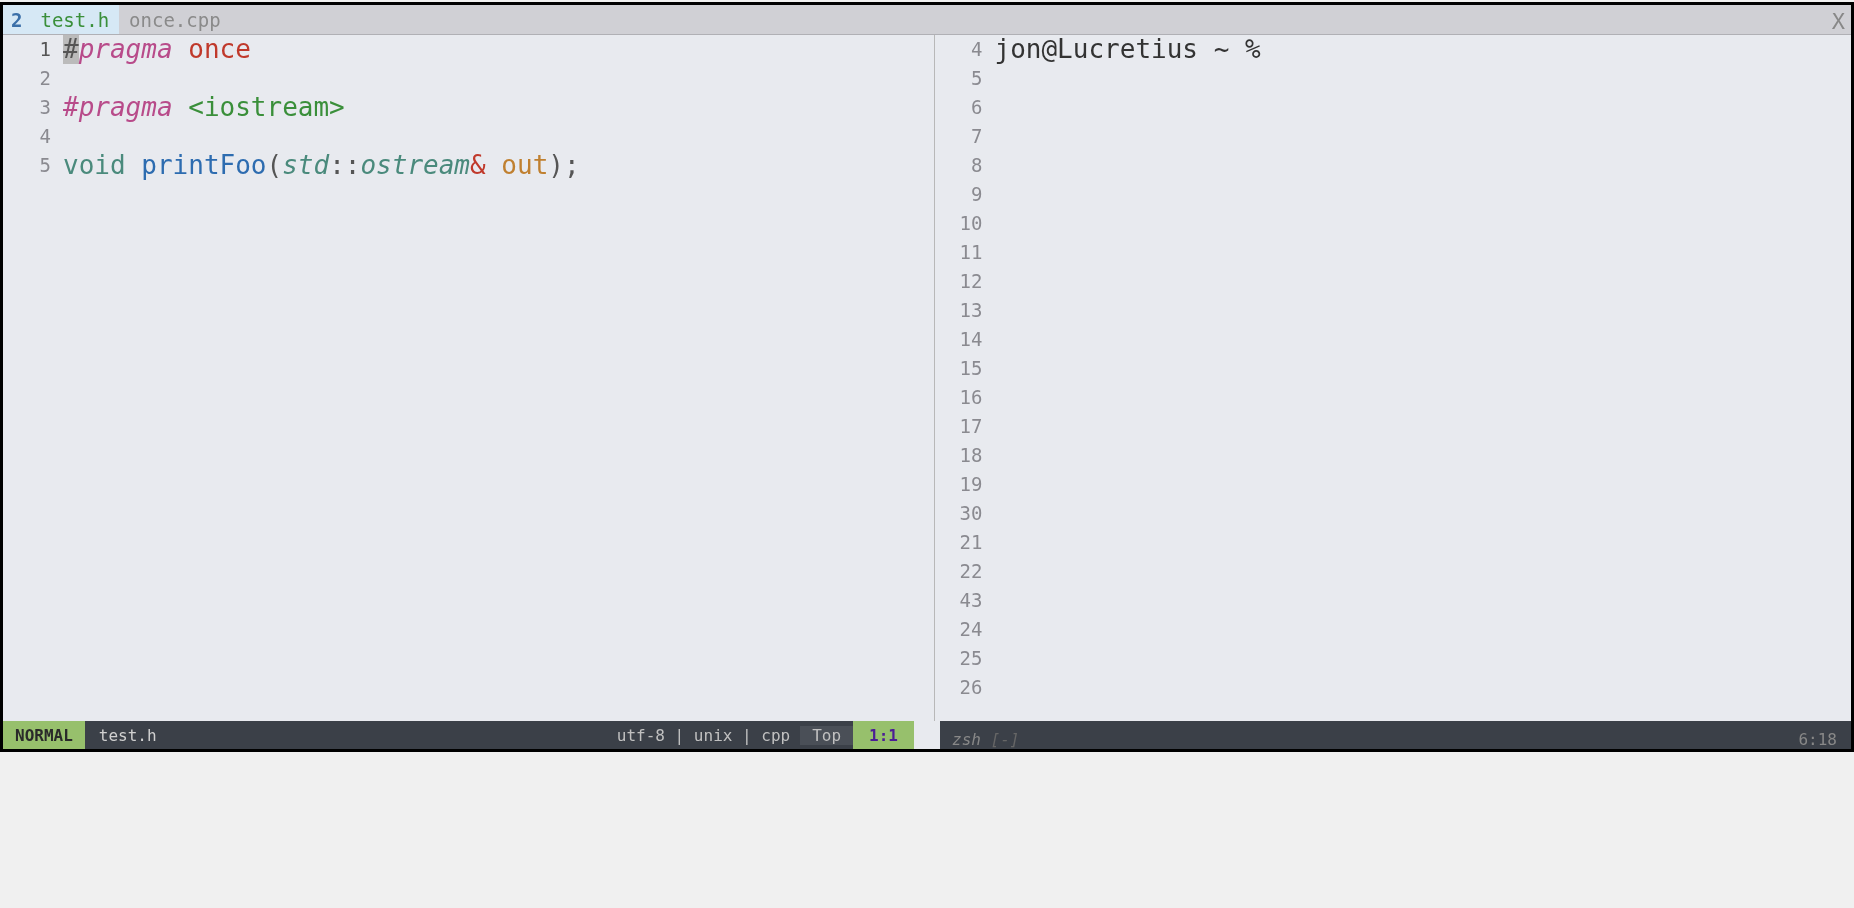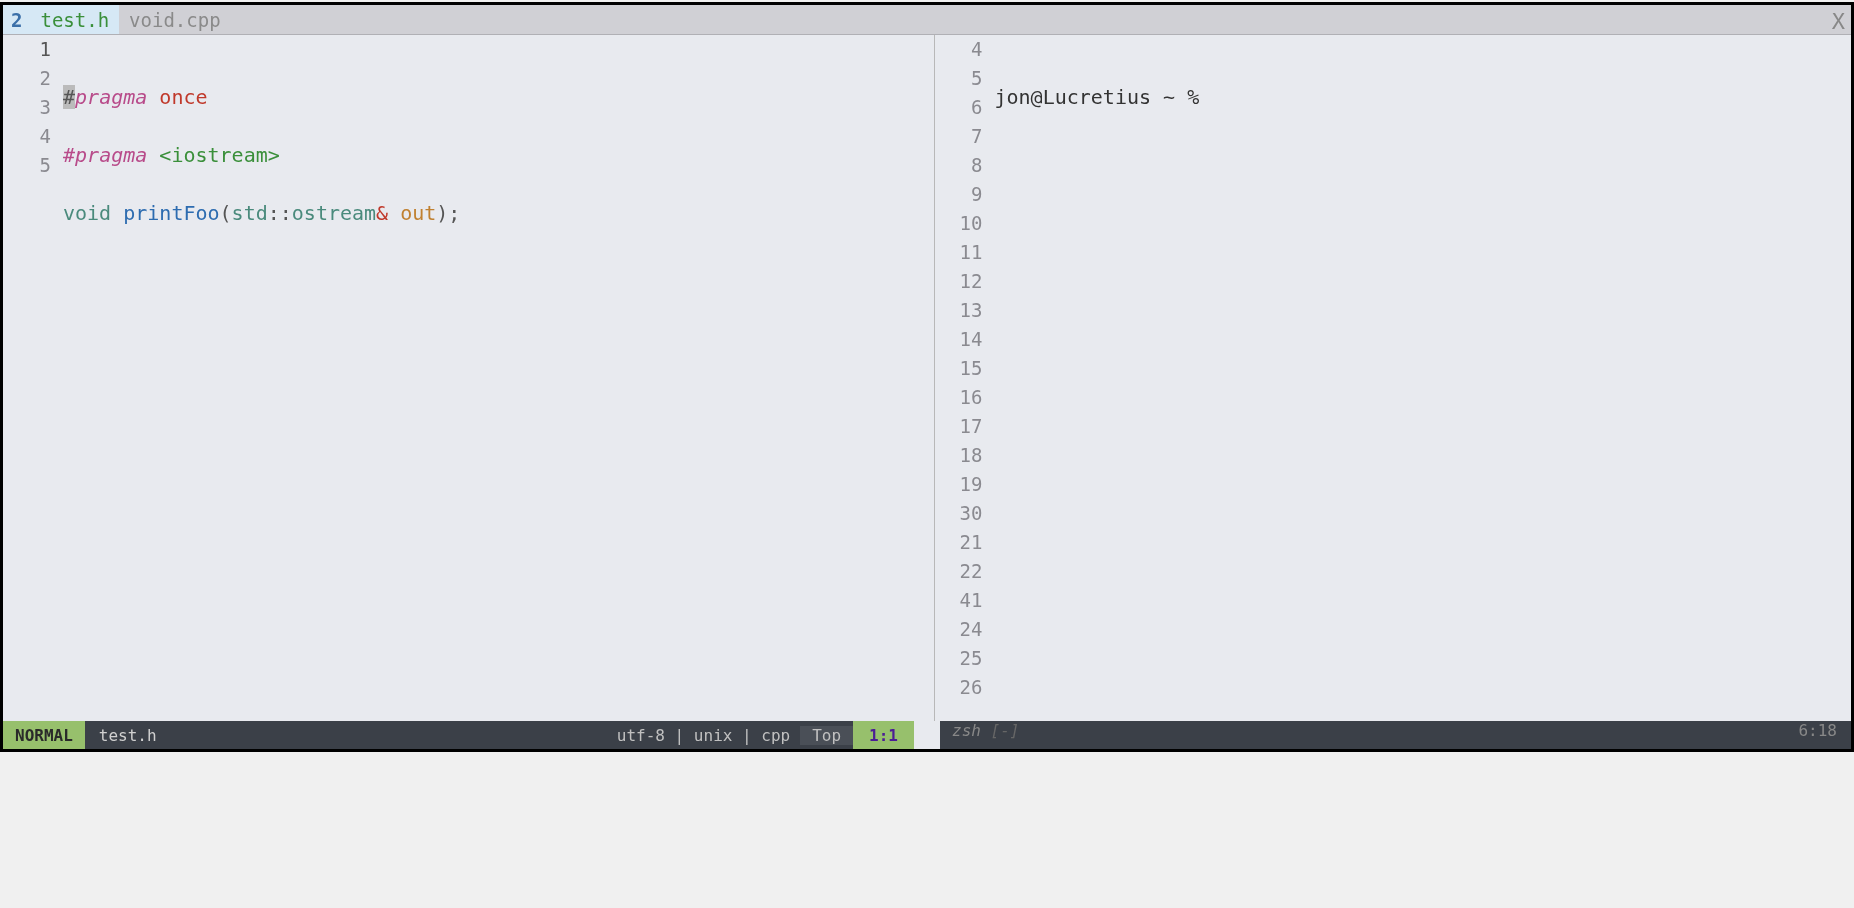--- a/index.html
+++ b/index.html
@@ -104,43 +104,42 @@
     .line-num {
       height: 29px;
     }
     
     .line-num.current {
       color: #555;
     }
     
     .code-area {
       flex: 1;
-      font-size: 20px;
+      font-size: 26px;
       line-height: 29px;
-      margin-top: 48px;
     }
     
     .code-line {
       height: 29px;
       white-space: pre;
     }
     
     .cursor-block {
       background: #bbb;
       color: #555;
     }
     
     .tok-preproc-hash { color: #b84b8a; }
     .tok-preproc-word { color: #b84b8a; font-style: italic; }
     .tok-preproc-word-once { color: #c0392b; }
     .tok-include-kw { color: #b84b8a; font-style: italic; }
     .tok-include-bracket { color: #3a8f3a; }
     .tok-void { color: #4a8a7c; }
     .tok-funcname { color: #2d6cb0; }
-    .tok-type { color: #4a8a7c; }
+    .tok-type { color: #4a8a7c; font-style: italic; }
     .tok-punct { color: #555; }
     .tok-amp { color: #c0392b; }
     .tok-param { color: #c08030; }
     
     .terminal-line {
       height: 29px;
       white-space: pre;
       color: #333;
     }
     
@@ -194,21 +193,21 @@
       height: 100%;
       display: flex;
       align-items: center;
     }
     
     .status-right {
       flex: 1;
       display: flex;
       background: #3b4048;
       color: #888;
-      align-items: flex-start;
+      align-items: flex-end;
       margin-left: 26px;
     }
     
     .status-zsh {
       padding: 0 12px;
       font-style: italic;
     }
     
     .status-dash {
       color: #666;
@@ -226,21 +225,21 @@
     }
   </style>
 </head>
 <body>
 
 <div class="outer-container">
 
   <div class="tab-bar">
     <span class="tab-number">2</span>
     <span class="tab active">test.h</span>
-    <span class="tab inactive">void.cpp</span>
+    <span class="tab inactive">once.cpp</span>
     <span class="close-x">X</span>
   </div>
 
   <div class="main-area">
 
     <div class="left-pane">
       <div class="gutter" id="left-gutter">
           <div class="line-num current">1</div>
           <div class="line-num">2</div>
           <div class="line-num">3</div>
@@ -272,21 +271,21 @@
           <div class="line-num">13</div>
           <div class="line-num">14</div>
           <div class="line-num">15</div>
           <div class="line-num">16</div>
           <div class="line-num">17</div>
           <div class="line-num">18</div>
           <div class="line-num">19</div>
           <div class="line-num">30</div>
           <div class="line-num">21</div>
           <div class="line-num">22</div>
-          <div class="line-num">41</div>
+          <div class="line-num">43</div>
           <div class="line-num">24</div>
           <div class="line-num">25</div>
           <div class="line-num">26</div>
         </div>
       <div class="code-area" id="right-term">
           <div class="terminal-line">jon@Lucretius ~ %</div>
           <div class="terminal-line"></div>
           <div class="terminal-line"></div>
           <div class="terminal-line"></div>
           <div class="terminal-line"></div>

